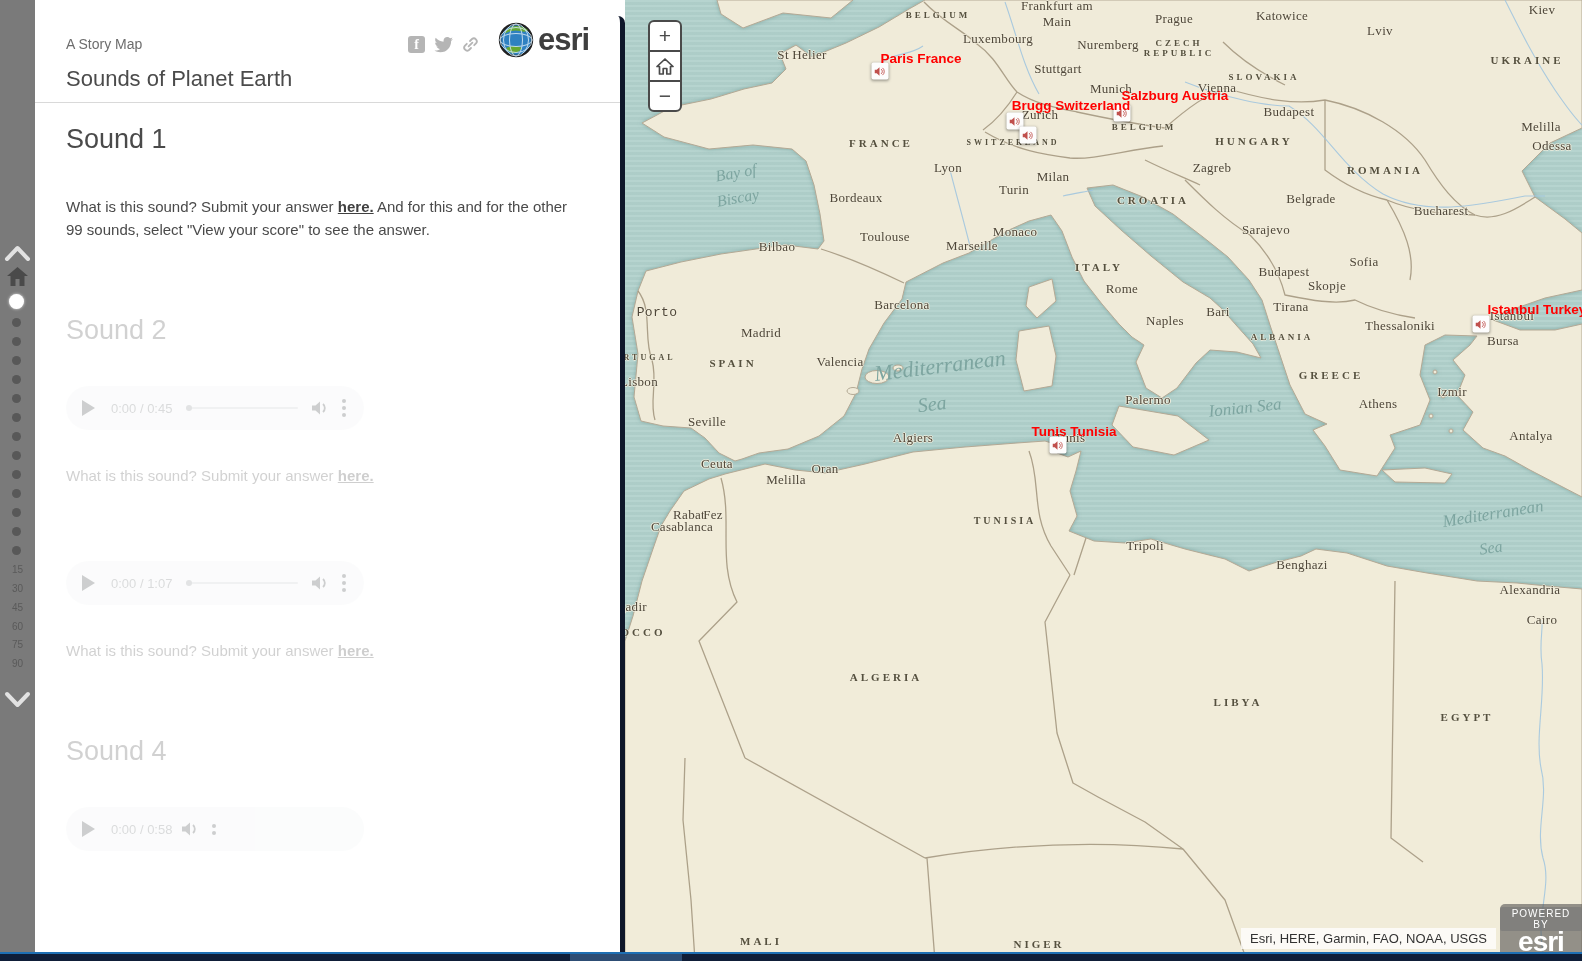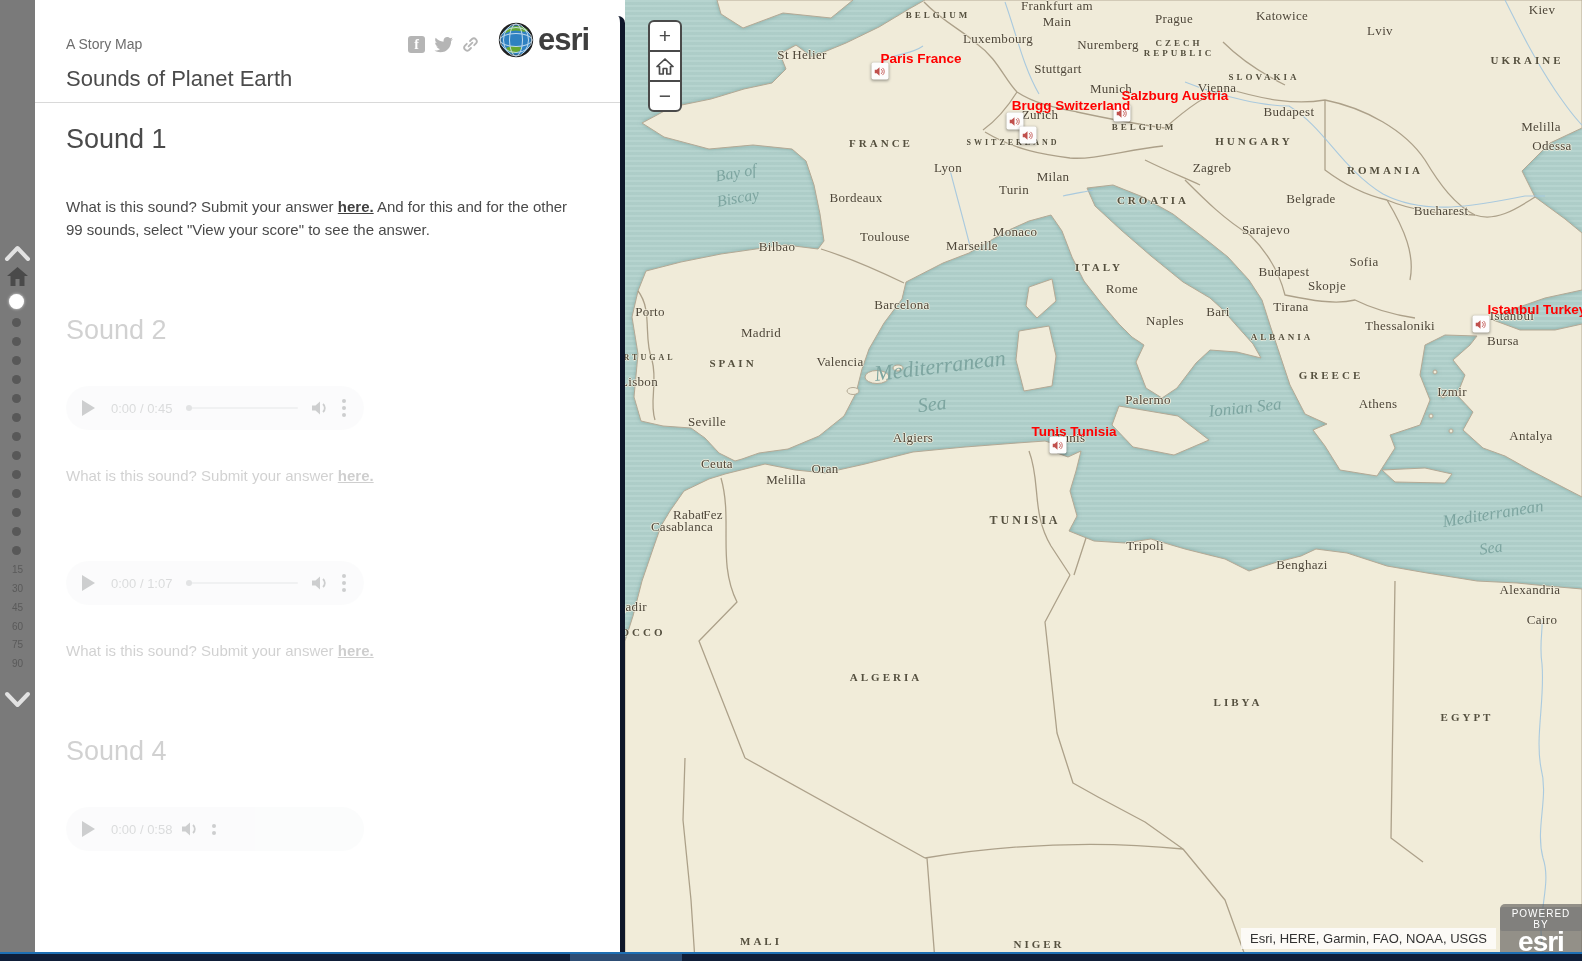--- a/index.html
+++ b/index.html
@@ -324,21 +324,21 @@
       <div class="ml city" style="left: 739px; top: 262px; transform: translate(-50%, -50%);">Sofia</div>
       <div class="ml city" style="left: 659px; top: 272px; transform: translate(-50%, -50%);">Budapest</div>
       <div class="ml city" style="left: 702px; top: 286px; transform: translate(-50%, -50%);">Skopje</div>
       <div class="ml city" style="left: 497px; top: 289px; transform: translate(-50%, -50%);">Rome</div>
       <div class="ml city" style="left: 277px; top: 305px; transform: translate(-50%, -50%);">Barcelona</div>
       <div class="ml city" style="left: 666px; top: 307px; transform: translate(-50%, -50%);">Tirana</div>
       <div class="ml city" style="left: 593px; top: 312px; transform: translate(-50%, -50%);">Bari</div>
       <div class="ml city" style="left: 887px; top: 316px; transform: translate(-50%, -50%);">Istanbul</div>
       <div class="ml city" style="left: 775px; top: 326px; transform: translate(-50%, -50%);">Thessaloniki</div>
       <div class="ml city" style="left: 878px; top: 341px; transform: translate(-50%, -50%);">Bursa</div>
-      <div class="ml city" style="left: 25px; top: 312px; transform: translate(-50%, -50%);">Porto</div>
+      <div class="ml city" style="left: 32px; top: 312px; transform: translate(-50%, -50%); font-family: Liberation Mono, monospace;">Porto</div>
       <div class="ml city" style="left: 136px; top: 333px; transform: translate(-50%, -50%);">Madrid</div>
       <div class="ml country" style="left: 657px; top: 337px; font-size: 9px; transform: translate(-50%, -50%);">ALBANIA</div>
       <div class="ml country" style="left: 16px; top: 357px; font-size: 8px; transform: translate(-50%, -50%);">PORTUGAL</div>
       <div class="ml country" style="left: 108px; top: 363px; transform: translate(-50%, -50%);">SPAIN</div>
       <div class="ml city" style="left: 215px; top: 362px; transform: translate(-50%, -50%);">Valencia</div>
       <div class="ml city" style="left: 540px; top: 321px; transform: translate(-50%, -50%);">Naples</div>
       <div class="ml country" style="left: 706px; top: 375px; transform: translate(-50%, -50%);">GREECE</div>
       <div class="ml city" style="left: 14px; top: 382px; transform: translate(-50%, -50%);">Lisbon</div>
       <div class="ml city" style="left: 523px; top: 400px; transform: translate(-50%, -50%);">Palermo</div>
       <div class="ml city" style="left: 827px; top: 392px; transform: translate(-50%, -50%);">Izmir</div>
@@ -346,21 +346,21 @@
       <div class="ml city" style="left: 82px; top: 422px; transform: translate(-50%, -50%);">Seville</div>
       <div class="ml city" style="left: 288px; top: 438px; transform: translate(-50%, -50%);">Algiers</div>
       <div class="ml city" style="left: 906px; top: 436px; transform: translate(-50%, -50%);">Antalya</div>
       <div class="ml city" style="left: 445px; top: 438px; transform: translate(-50%, -50%);">Tunis</div>
       <div class="ml city" style="left: 92px; top: 464px; transform: translate(-50%, -50%);">Ceuta</div>
       <div class="ml city" style="left: 200px; top: 469px; transform: translate(-50%, -50%);">Oran</div>
       <div class="ml city" style="left: 161px; top: 480px; transform: translate(-50%, -50%);">Melilla</div>
       <div class="ml city" style="left: 64px; top: 515px; transform: translate(-50%, -50%);">Rabat</div>
       <div class="ml city" style="left: 88px; top: 515px; transform: translate(-50%, -50%);">Fez</div>
       <div class="ml city" style="left: 57px; top: 527px; transform: translate(-50%, -50%);">Casablanca</div>
-      <div class="ml country" style="left: 400px; top: 520px; font-size: 12px; transform: translate(-50%, -50%);">TUNISIA</div>
+      <div class="ml country" style="left: 380px; top: 520px; font-size: 10px; transform: translate(-50%, -50%);">TUNISIA</div>
       <div class="ml city" style="left: 520px; top: 546px; transform: translate(-50%, -50%);">Tripoli</div>
       <div class="ml city" style="left: 677px; top: 565px; transform: translate(-50%, -50%);">Benghazi</div>
       <div class="ml city" style="left: 905px; top: 590px; transform: translate(-50%, -50%);">Alexandria</div>
       <div class="ml city" style="left: 917px; top: 620px; transform: translate(-50%, -50%);">Cairo</div>
       <div class="ml city" style="left: 3px; top: 607px; transform: translate(-50%, -50%);">Agadir</div>
       <div class="ml country" style="left: 0px; top: 632px; transform: translate(-50%, -50%);">MOROCCO</div>
       <div class="ml country" style="left: 261px; top: 677px; transform: translate(-50%, -50%);">ALGERIA</div>
       <div class="ml country" style="left: 613px; top: 702px; transform: translate(-50%, -50%);">LIBYA</div>
       <div class="ml country" style="left: 842px; top: 717px; transform: translate(-50%, -50%);">EGYPT</div>
       <div class="ml country" style="left: 136px; top: 941px; transform: translate(-50%, -50%);">MALI</div>

